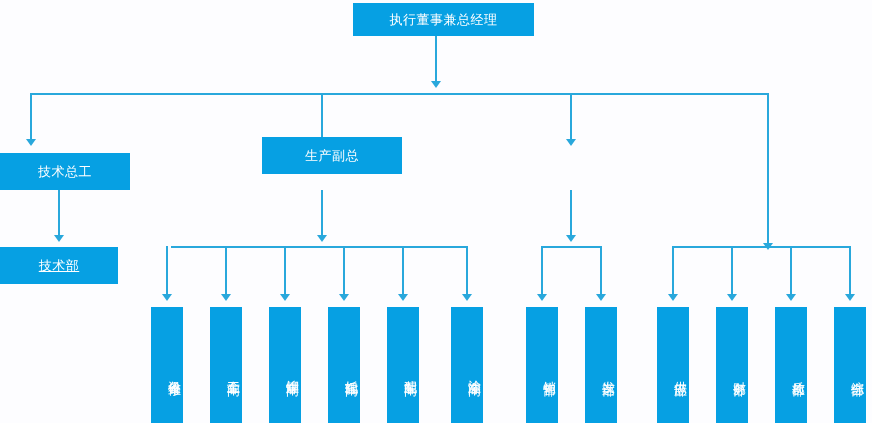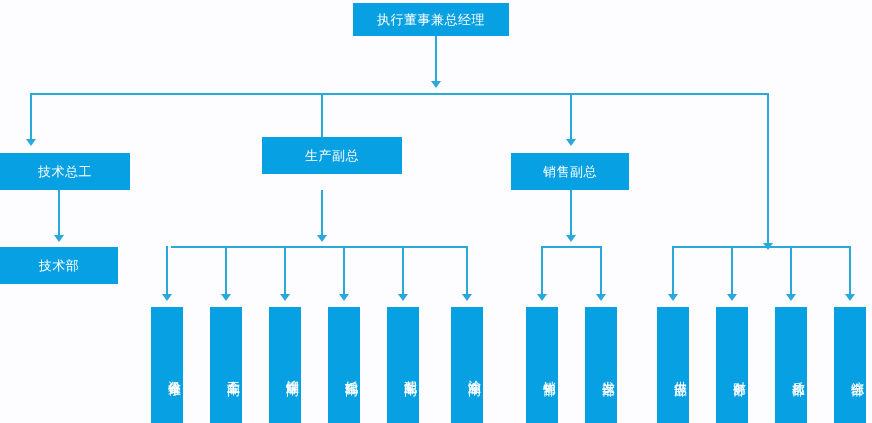--- a/index.html
+++ b/index.html
@@ -64,21 +64,21 @@
     border-left: 5px solid transparent;
     border-right: 5px solid transparent;
     border-top: 7px solid #29a8dc;
   }
 </style>
 </head>
 <body>
 
 <div id="chart-root">
 
-  <div class="node horizontal" style="left:353px; top:3px; width:156px; height:33px;">执行董事兼总经理</div>
+  <div class="node horizontal" style="left:353px; top:3px; width:181px; height:33px;">执行董事兼总经理</div>
 
   <div class="conn v" style="left:435px; top:36px; height:47px;"></div>
   <div class="arrow" style="left:431px; top:81px;"></div>
 
   <div class="conn h" style="left:30px; top:93px; width:739px;"></div>
 
   <div class="conn v" style="left:30px; top:93px; height:48px;"></div>
   <div class="arrow" style="left:26px; top:139px;"></div>
 
   <div class="conn v" style="left:321px; top:93px; height:48px;"></div>
@@ -87,25 +87,24 @@
   <div class="conn v" style="left:570px; top:93px; height:48px;"></div>
   <div class="arrow" style="left:566px; top:139px;"></div>
 
   <div class="conn v" style="left:767px; top:93px; height:152px;"></div>
   <div class="arrow" style="left:763px; top:243px;"></div>
 
   <div class="node horizontal" style="left:0px; top:153px; width:130px; height:37px;">技术总工</div>
 
   <div class="node horizontal" style="left:262px; top:137px; width:140px; height:37px;">生产副总</div>
 
-  <div class="node horizontal" style="left:511px; top:153px; width:118px; height:37px;">销售副总</div>
 
   <div class="conn v" style="left:58px; top:190px; height:47px;"></div>
   <div class="arrow" style="left:54px; top:235px;"></div>
-  <div class="node horizontal" style="left:0px; top:247px; width:118px; height:37px;">技术部</div>
+  <div class="node horizontal" style="left:0px; top:247px; width:118px; height:37px;text-decoration:underline;">技术部</div>
 
   <div class="conn v" style="left:321px; top:190px; height:47px;"></div>
   <div class="arrow" style="left:317px; top:235px;"></div>
   <div class="conn h" style="left:171px; top:246px; width:297px;"></div>
 
   <div class="conn v" style="left:166px; top:246px; height:50px;"></div>
   <div class="arrow" style="left:162px; top:294px;"></div>
 
   <div class="conn v" style="left:225px; top:246px; height:50px;"></div>
   <div class="arrow" style="left:221px; top:294px;"></div>

